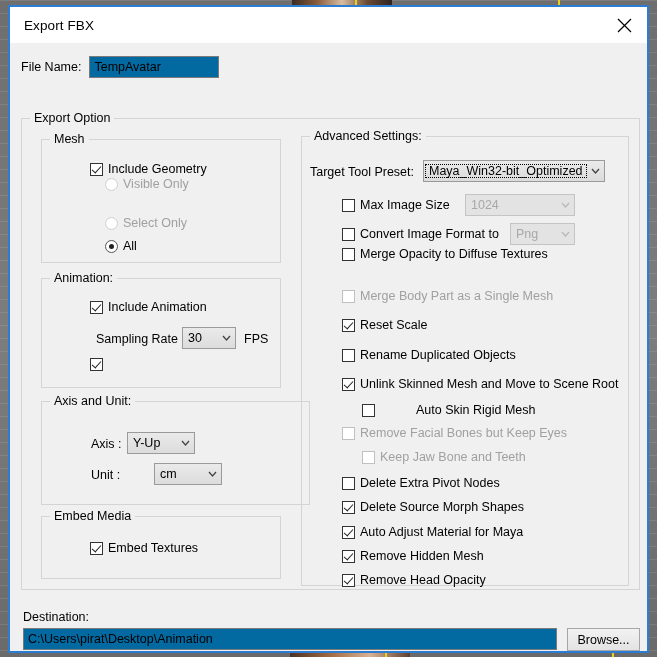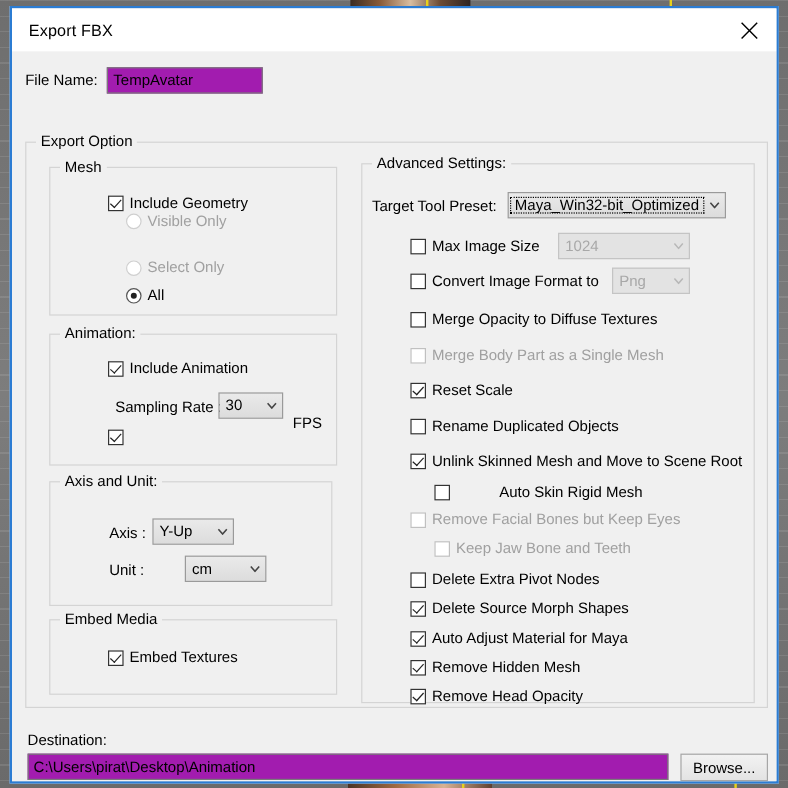--- a/index.html
+++ b/index.html
@@ -96,21 +96,21 @@
     align-items: center;
     height: 26px;
     margin-top: 11px;
   }
   .lbl {
     font-size: 12.5px;
     color: #000;
   }
   .textbox {
     border: 1px solid #7a7a7a;
-    background: #a21caf;
+    background: #0369a1;
     height: 22px;
     box-sizing: border-box;
     display: flex;
     align-items: center;
     padding: 0 4px;
     font-size: 12.5px;
     color: #000;
   }
   #filename-input {
     width: 130px;
@@ -130,21 +130,21 @@
     background: #f0f0f0;
     padding: 0 4px;
     font-size: 12.5px;
     color: #000;
     white-space: nowrap;
   }
 
   #group-export { left: 11px; top: 75px; width: 619px; height: 472px; }
   #group-mesh   { left: 31px; top: 96px; width: 240px; height: 124px; }
   #group-anim   { left: 31px; top: 235px; width: 240px; height: 110px; }
-  #group-axis   { left: 31px; top: 358px; width: 236px; height: 104px; }
+  #group-axis   { left: 31px; top: 358px; width: 269px; height: 104px; }
   #group-embed  { left: 31px; top: 473px; width: 240px; height: 63px; }
   #group-adv    { left: 291px; top: 93px; width: 328px; height: 450px; }
 
   
   .cb-row {
     position: absolute;
     display: flex;
     align-items: center;
     font-size: 12.5px;
     color: #000;
@@ -327,21 +327,21 @@
     </div>
     <span class="static-lbl" style="left:86px; top:289px;">Sampling Rate :</span>
     <div class="combo" style="left:172px; top:284px; width:54px;">
       <span class="ctext">30</span>
       <span class="carrow">
         <svg class="chev" width="9" height="6" viewBox="0 0 9 6">
             <path d="M1 1 L4.5 5 L8 1" stroke="#444" stroke-width="1.3" fill="none"></path>
           </svg>
       </span>
     </div>
-    <span class="static-lbl" style="left:234px; top:289px;margin-top:14px;">FPS</span>
+    <span class="static-lbl" style="left:234px; top:289px;">FPS</span>
     <div class="cb-row" style="left:80px; top:315px;">
       <span class="cbox checked"></span>
     </div>
 
     <div class="group" id="group-axis">
       <span class="legend">Axis and Unit:</span>
     </div>
     <span class="static-lbl" style="left:81px; top:394px;">Axis :</span>
     <div class="combo" style="left:117px; top:389px; width:68px;">
       <span class="ctext">Y-Up</span>
@@ -401,21 +401,21 @@
     </div>
     <div class="combo disabled" style="left:500px; top:180px; width:65px;">
       <span class="ctext">Png</span>
       <span class="carrow">
         <svg class="chev" width="9" height="6" viewBox="0 0 9 6">
             <path d="M1 1 L4.5 5 L8 1" stroke="#b8b8b8" stroke-width="1.3" fill="none"></path>
           </svg>
       </span>
     </div>
 
-    <div class="cb-row" style="left:332px; top:216px;align-items:center;">
+    <div class="cb-row" style="left:332px; top:204px;align-items:center;">
       <span class="cbox"></span>
       <span>Merge Opacity to Diffuse Textures</span>
     </div>
     <div class="cb-row disabled" style="left:332px; top:246px;">
       <span class="cbox"></span>
       <span>Merge Body Part as a Single Mesh</span>
     </div>
     <div class="cb-row" style="left:332px; top:275px;">
       <span class="cbox checked"></span>
       <span>Reset Scale</span>

